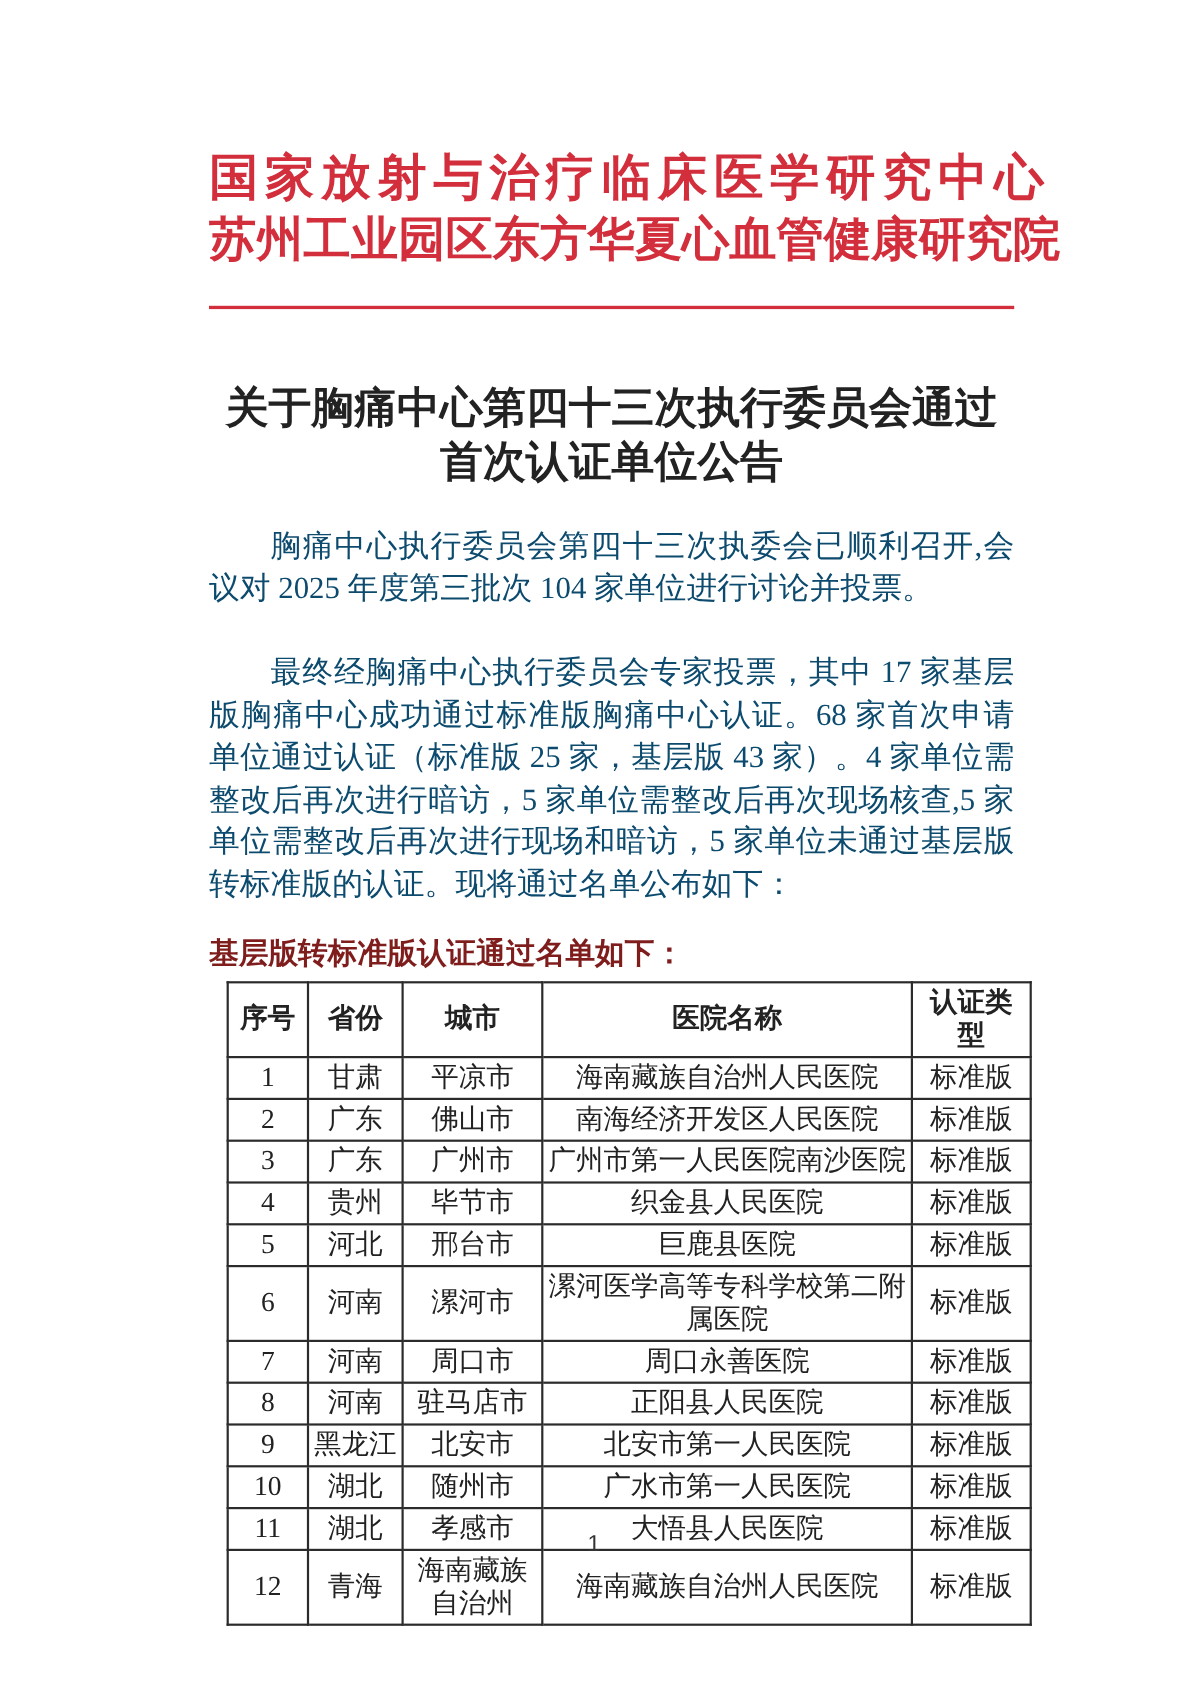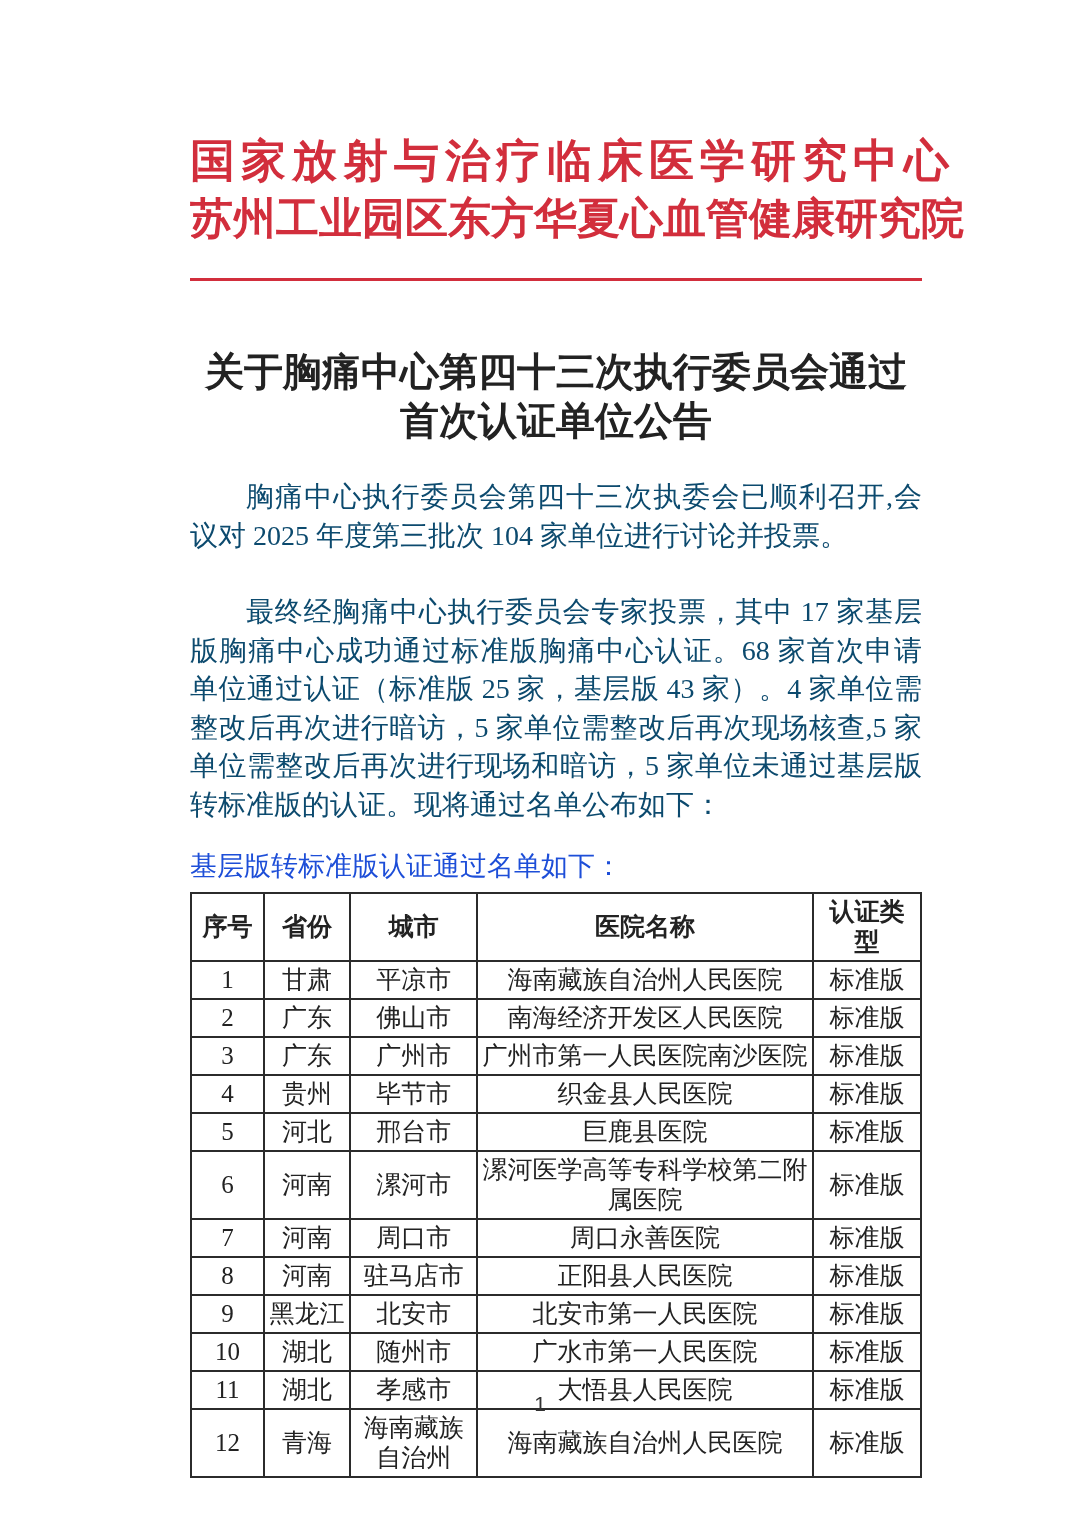--- a/index.html
+++ b/index.html
@@ -59,29 +59,30 @@
     text-indent: 2em;
     color: #0c4a6e;
   }
   .para1 { margin-top: 33px; }
   .para2 { margin-top: 38px; }
   
   .table-caption {
     margin-top: 25px;
     font-size: 27px;
     line-height: 34px;
-    font-weight: 400;
-    color: #1d4ed8;
+    font-weight: 700;
+    color: #7f1d1d;
   }
   
   table.hospital-table {
     margin-top: 9px;
     width: 100%;
     border-collapse: collapse;
     table-layout: fixed;
+    margin-left: 16px;
   }
   .hospital-table th, .hospital-table td {
     border: 2px solid #2b2b2b;
     text-align: center;
     vertical-align: middle;
     font-size: 25px;
     line-height: 30px;
     padding: 3px 4px;
     color: #222;
   }

